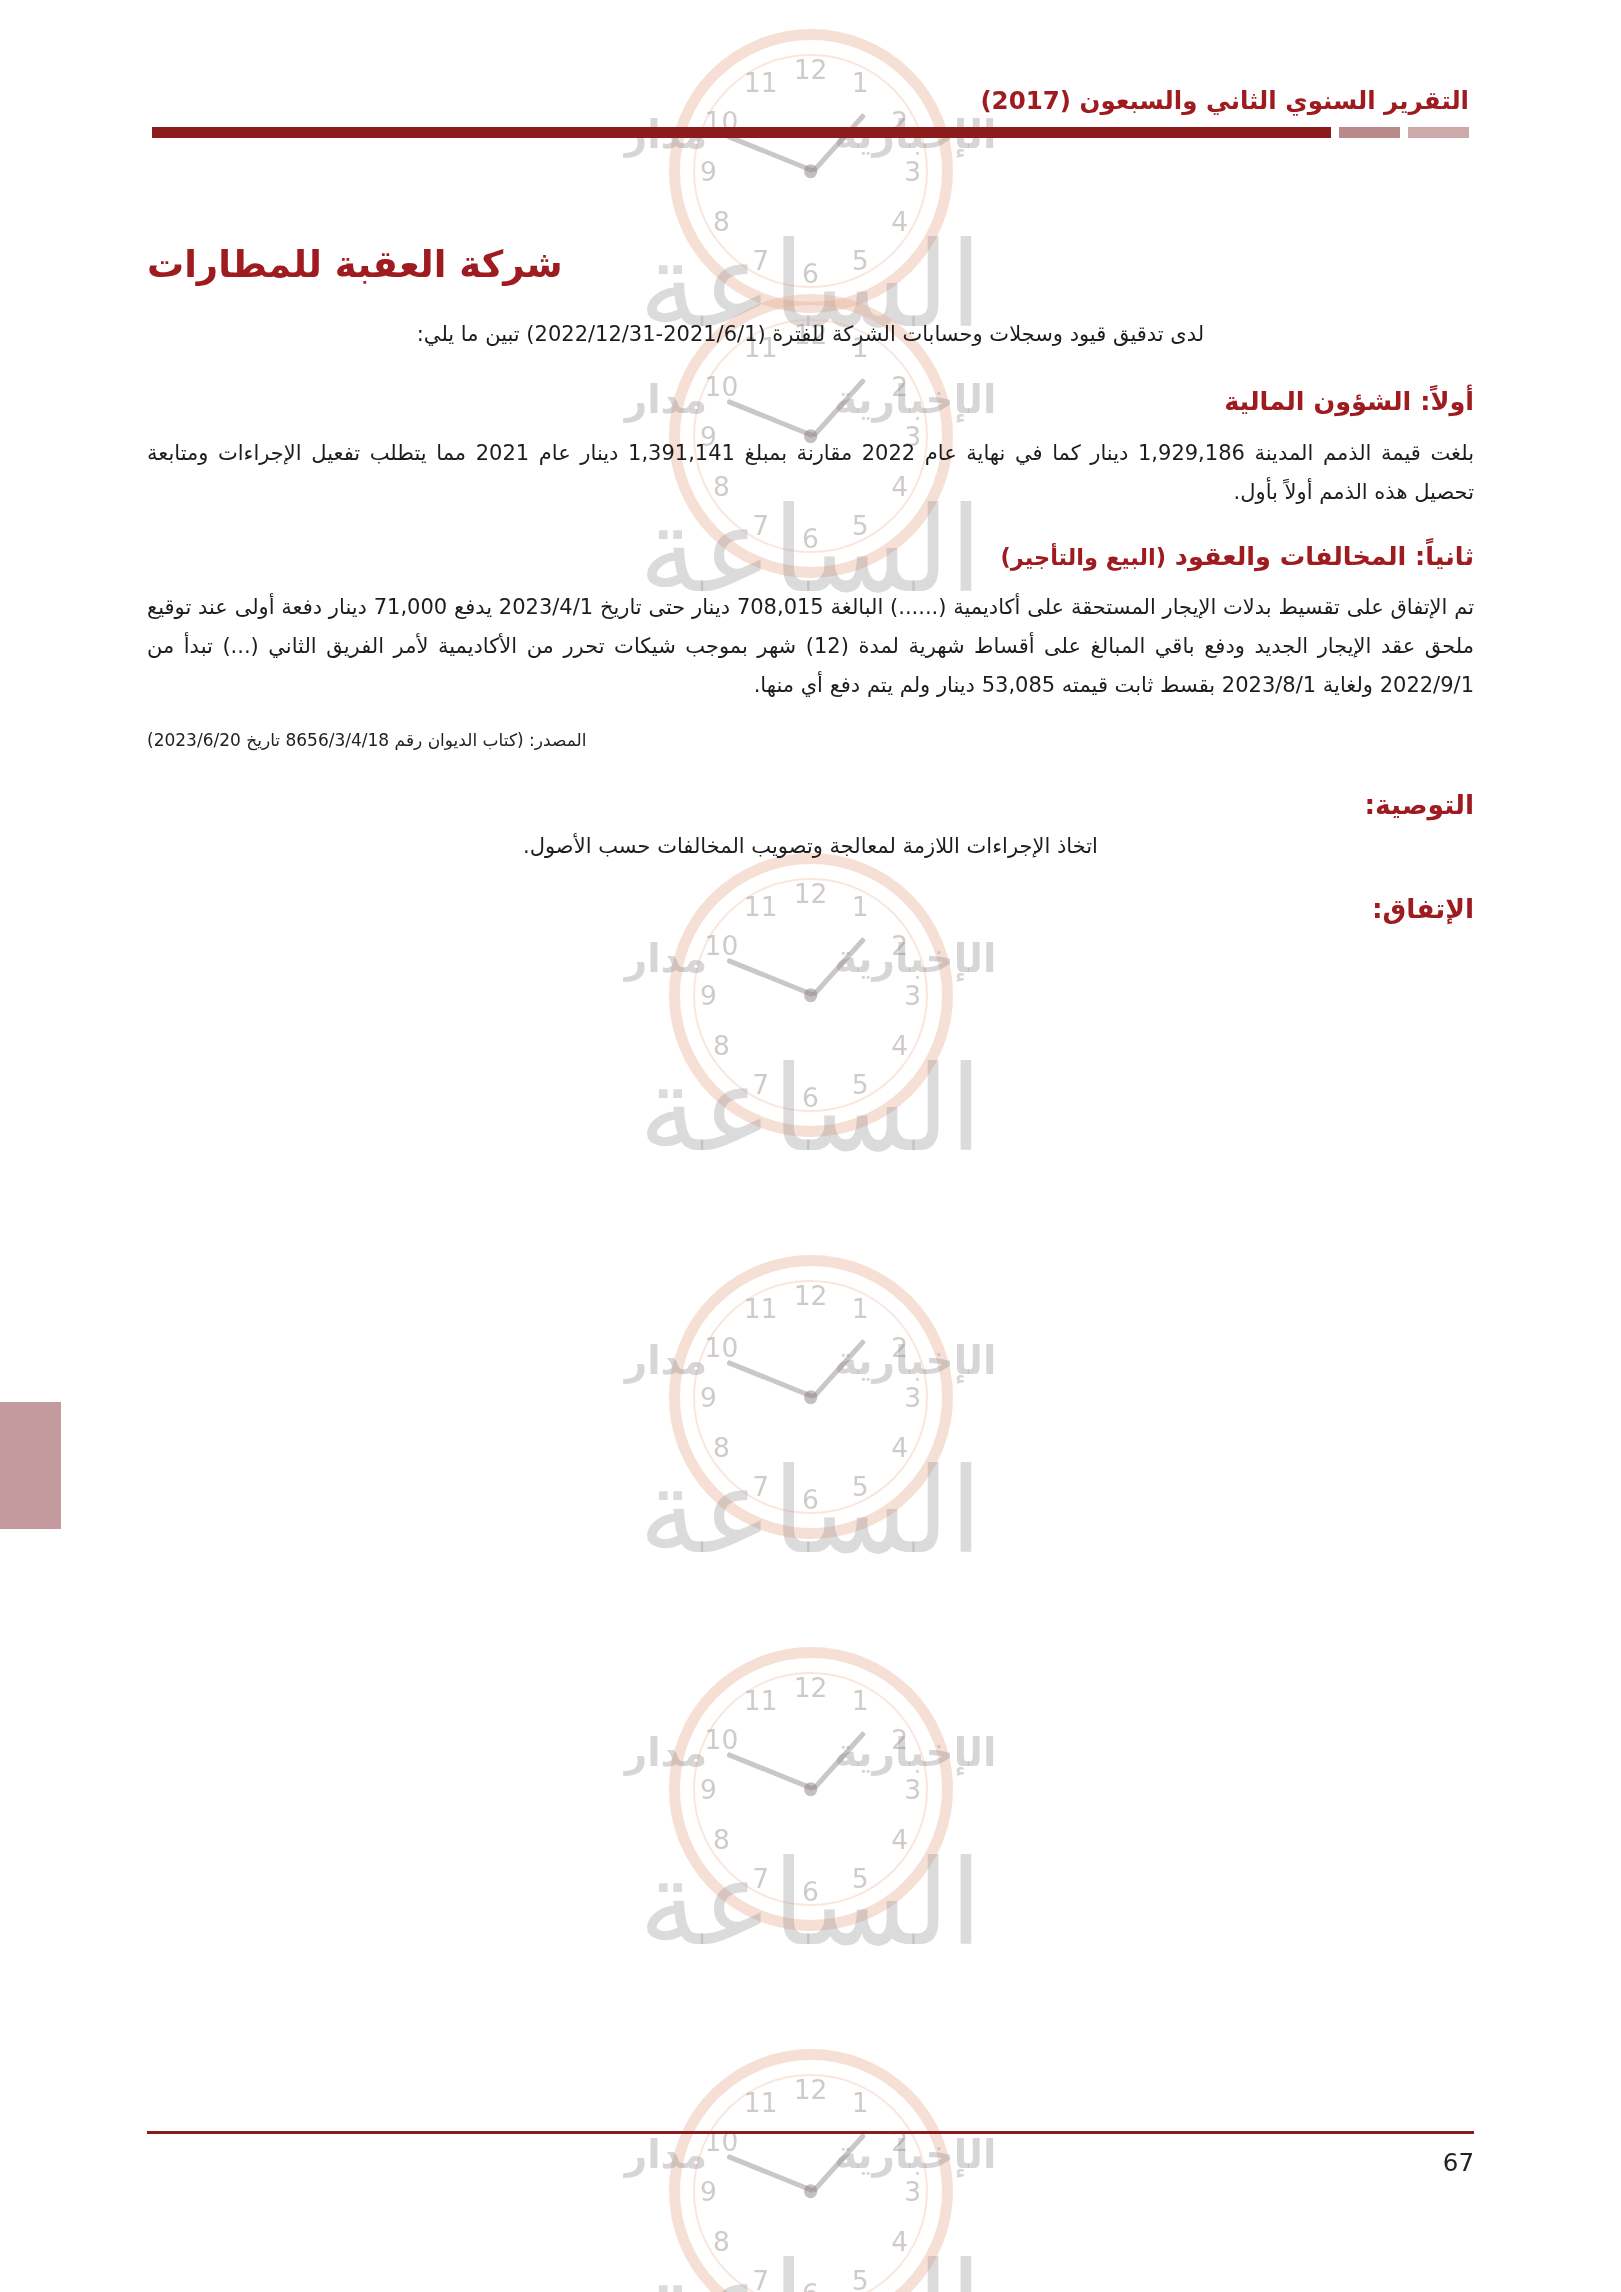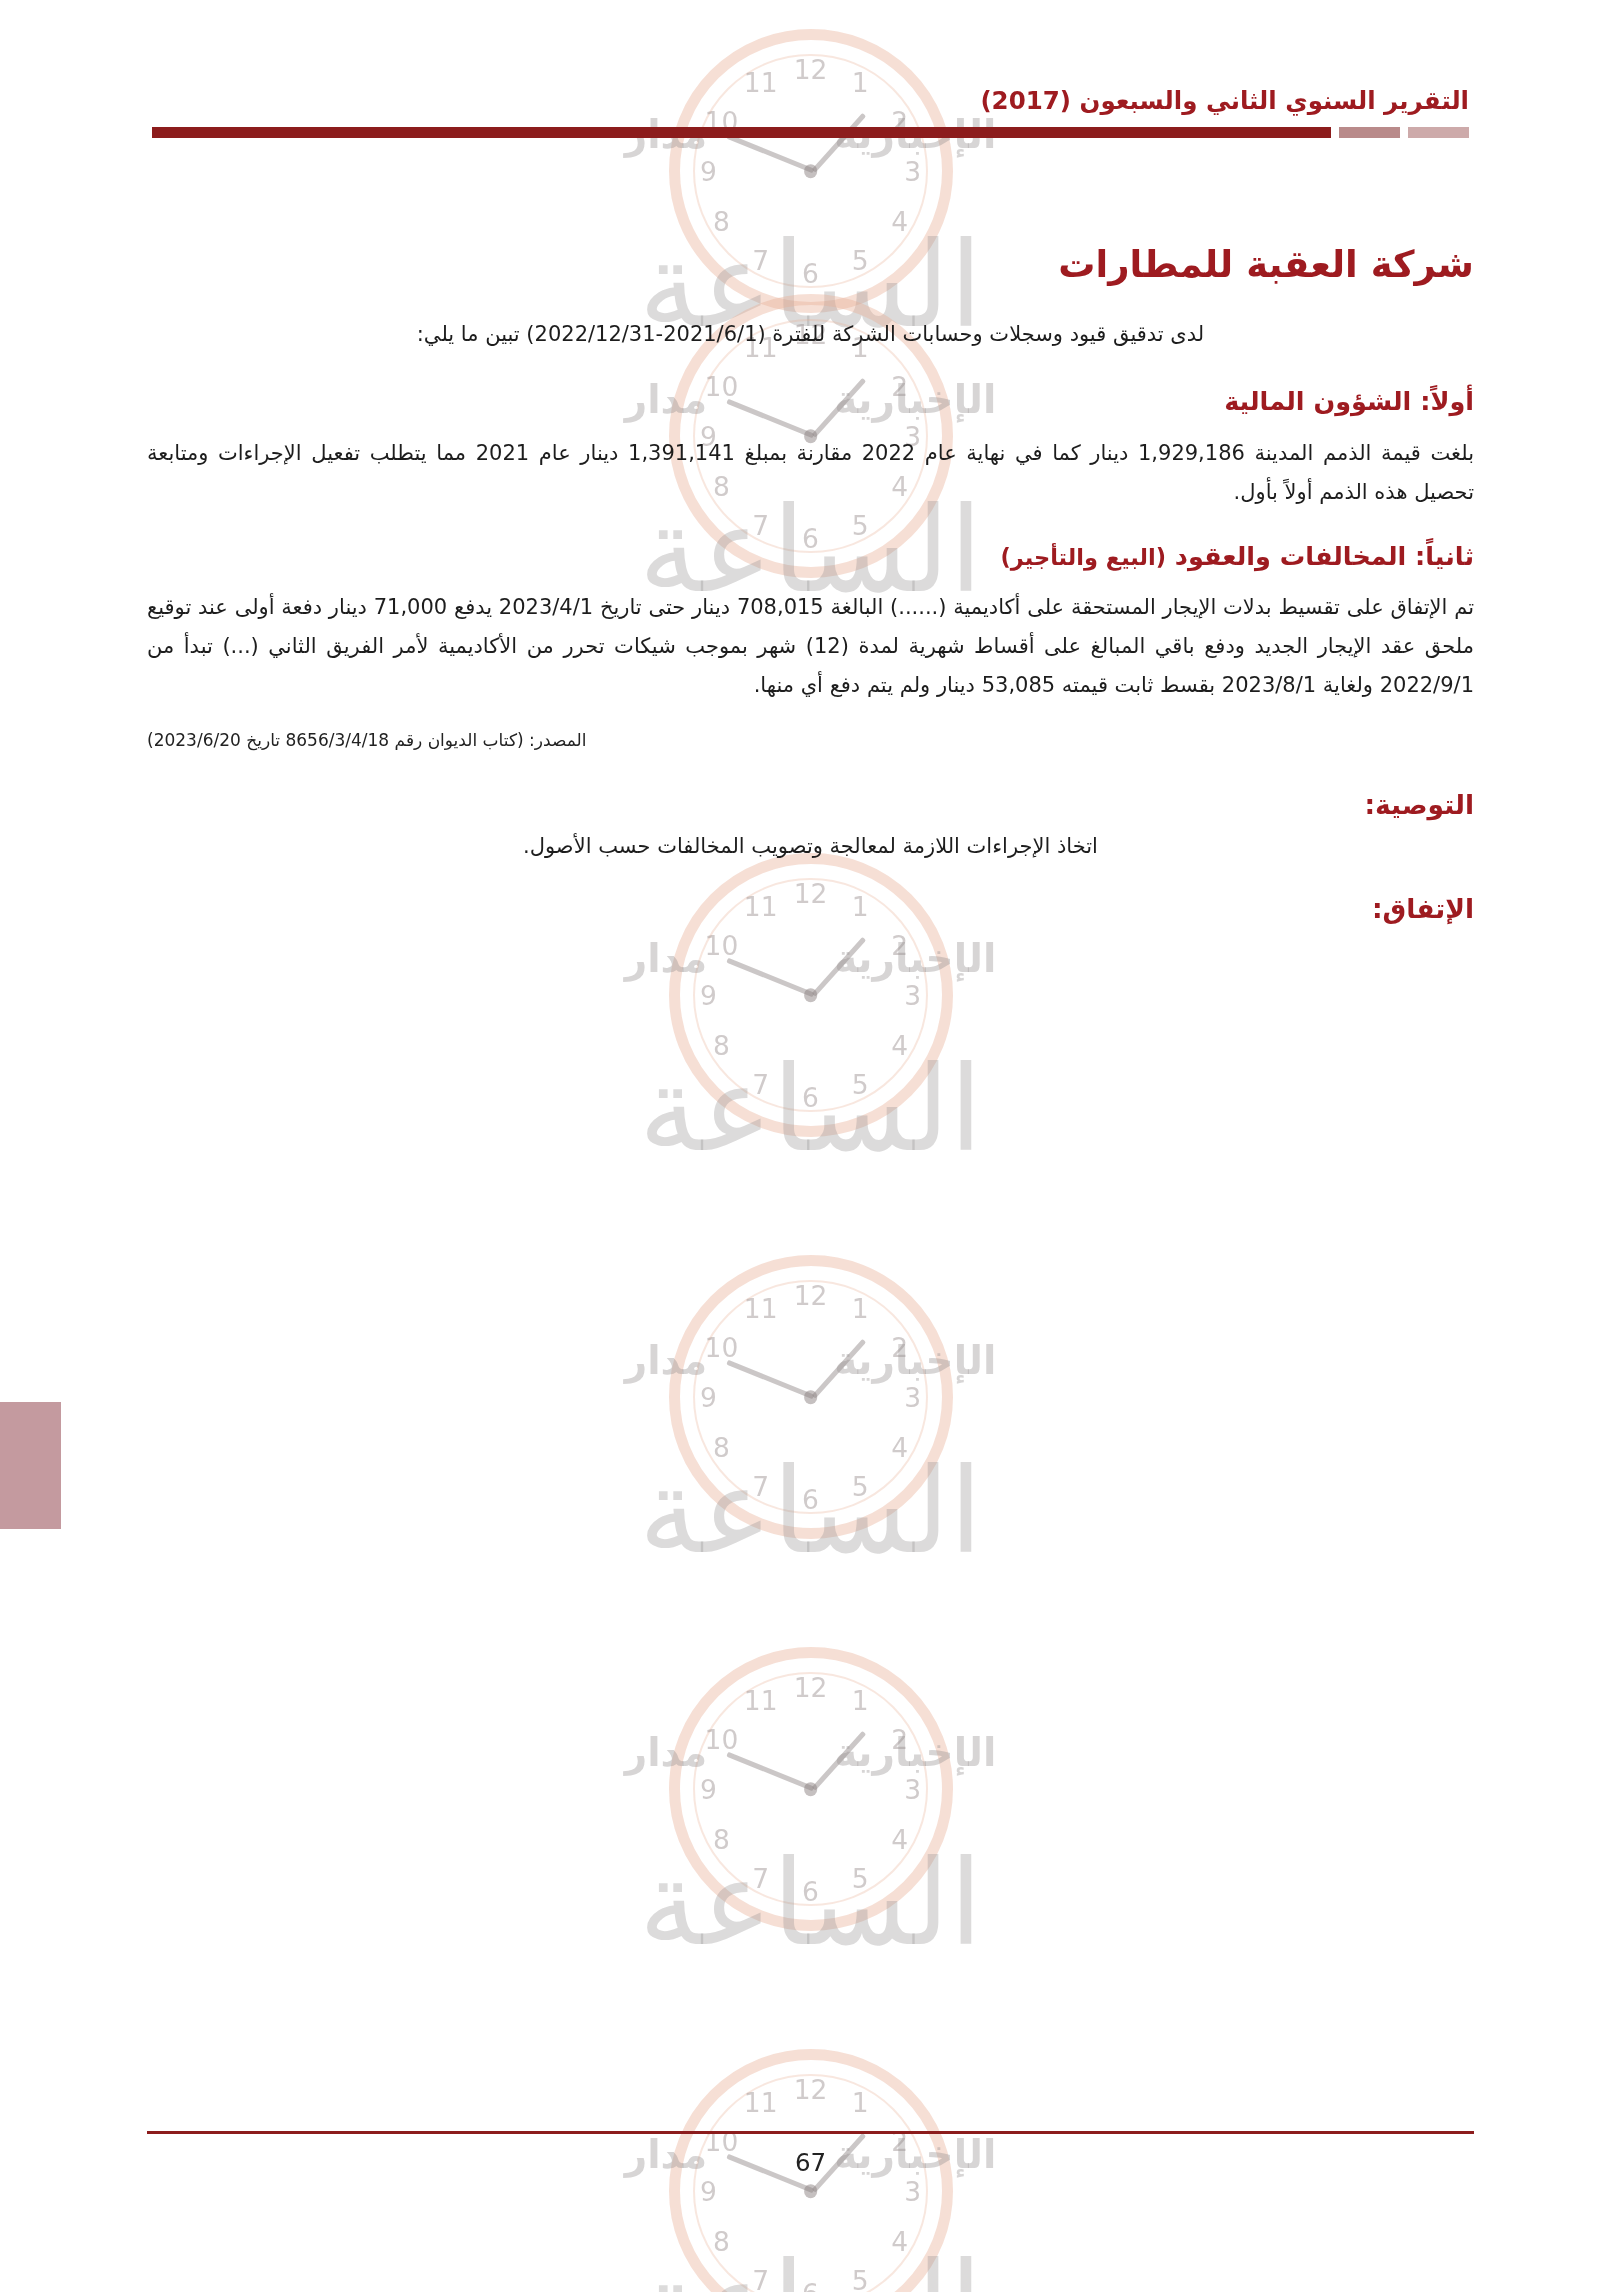--- a/index.html
+++ b/index.html
@@ -117,21 +117,21 @@
 
   
   .content {
     position: absolute;
     top: 225px;
     right: 147px;
     left: 147px;
     z-index: 2;
   }
   h1.doc-title {
-    text-align: right;
+    text-align: left;
     color: #9e1b20;
     font-size: 37px;
     font-weight: bold;
     margin: 17.6px 0 29px 0;
     letter-spacing: 0px;
   }
   p.para {
     font-size: 21px;
     line-height: 1.85;
     text-align: justify;
@@ -196,21 +196,21 @@
   }
   .footer-rule {
     height: 2.9px;
     background: #8c1c1c;
     width: 100%;
   }
   .footer-num {
     margin-top: 13.7px;
     font-size: 24.5px;
     color: #222;
-    text-align: center;
+    text-align: right;
     font-family: "DejaVu Sans", sans-serif;
   }
 </style>
 </head>
 <body>
 
 <div class="watermark-layer">
 
   <div class="wm-unit" style="top: 29px;">
     <div class="wm-clock">

